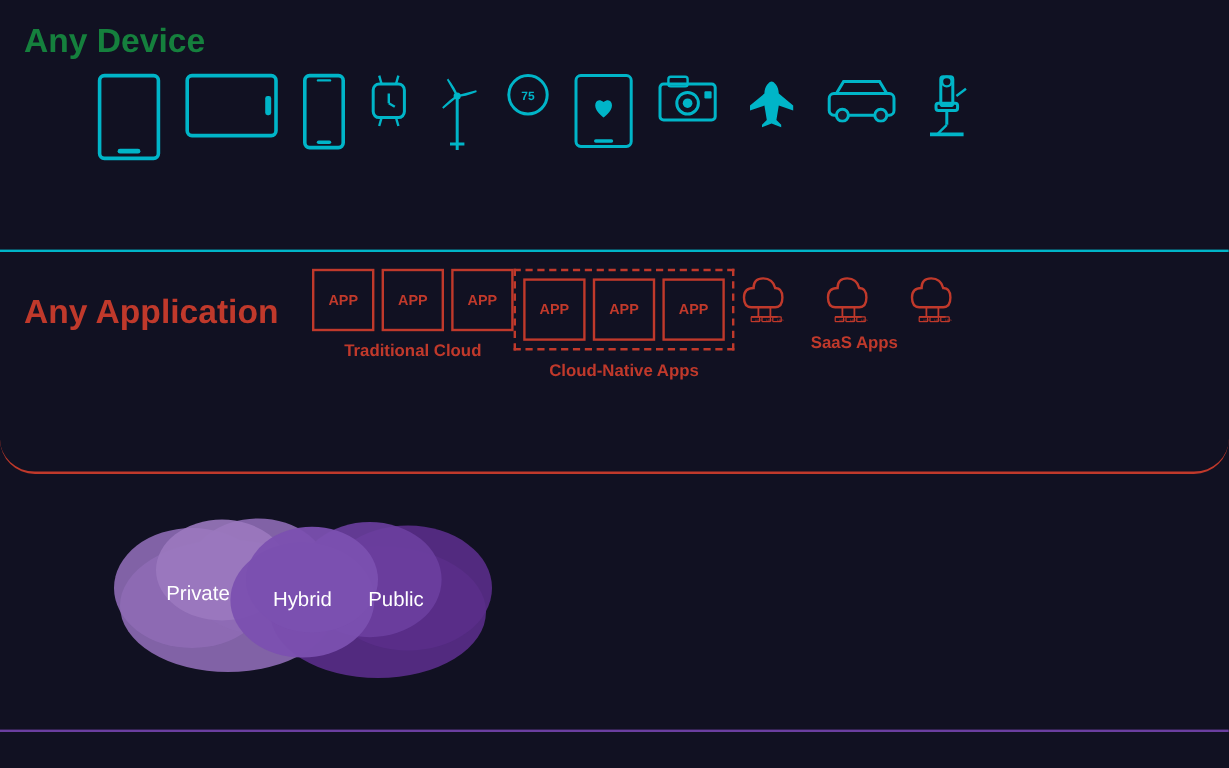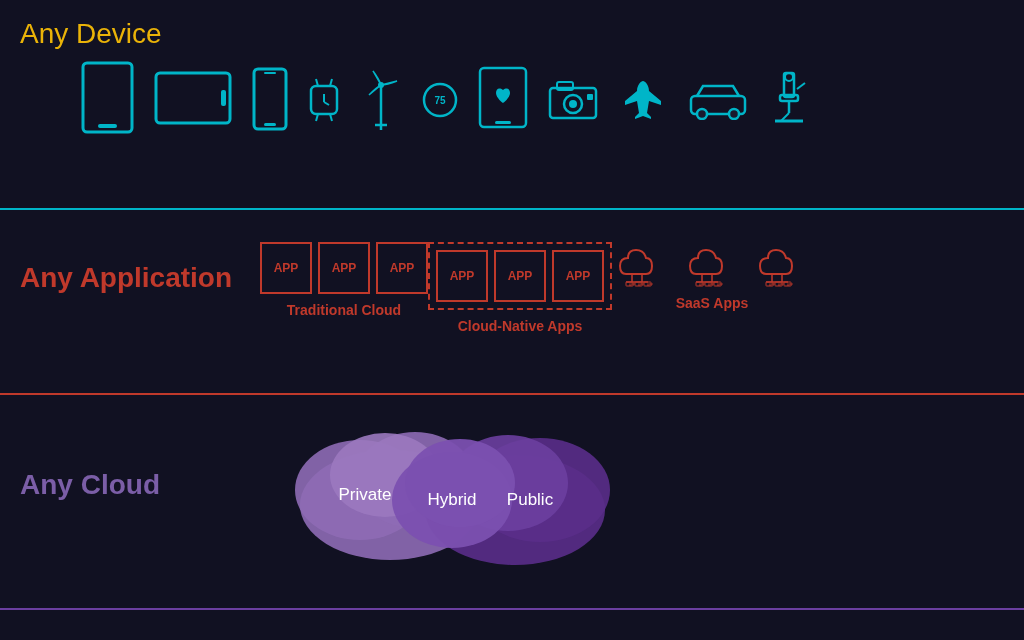--- a/index.html
+++ b/index.html
@@ -26,48 +26,48 @@
       border-bottom: 2px solid #00b5c8;
     }
 
     .section-cloud-section {
       padding: 10px 20px 10px 20px;
       height: 215px;
       border-bottom: 2px solid #6b3fa0;
     }
 
     .section-app {
-      padding: 22px 20px 10px 20px;
+      padding: 4px 20px 10px 20px;
       height: 185px;
       border-bottom: 2px solid #c0392b;
+      border-radius: 29px;
     }
 
     .section-title-device {
-      color: #eab308;
+      color: #15803d;
       font-size: 28px;
-      font-weight: normal;
+      font-weight: bold;
       margin-bottom: 10px;
     }
 
     .section-title-app {
       color: #c0392b;
       font-size: 28px;
       font-weight: bold;
     }
 
     .section-title-cloud {
       color: #7b5ea7;
       font-size: 28px;
       font-weight: bold;
     }
 
     
     .device-icons {
       display: flex;
-      align-items: center;
       gap: 18px;
       margin-left: 60px;
       margin-top: 10px;
     }
 
     .device-icon {
       color: #00b5c8;
       font-size: 52px;
       line-height: 1;
     }
@@ -344,23 +344,20 @@
         </div>
         <div class="app-group-label">SaaS Apps</div>
       </div>
 
     </div>
   </div>
 </div>
 
 <div class="section section-cloud-section">
   <div class="cloud-section-inner">
-    <div class="cloud-label">
-      <div class="section-title-cloud">Any Cloud</div>
-    </div>
     <div class="cloud-visual">
       
       <svg width="380" height="160" viewBox="0 0 380 160" fill="none" xmlns="http://www.w3.org/2000/svg">
 
         <ellipse cx="130" cy="100" rx="90" ry="55" fill="#8e6bb5" opacity="0.9"></ellipse>
         <ellipse cx="100" cy="85" rx="65" ry="50" fill="#8e6bb5" opacity="0.9"></ellipse>
         <ellipse cx="155" cy="75" rx="60" ry="48" fill="#8e6bb5" opacity="0.9"></ellipse>
         <ellipse cx="125" cy="70" rx="55" ry="42" fill="#9b79bf" opacity="0.9"></ellipse>
 
         <ellipse cx="255" cy="105" rx="90" ry="55" fill="#5a2d8a" opacity="0.9"></ellipse>

